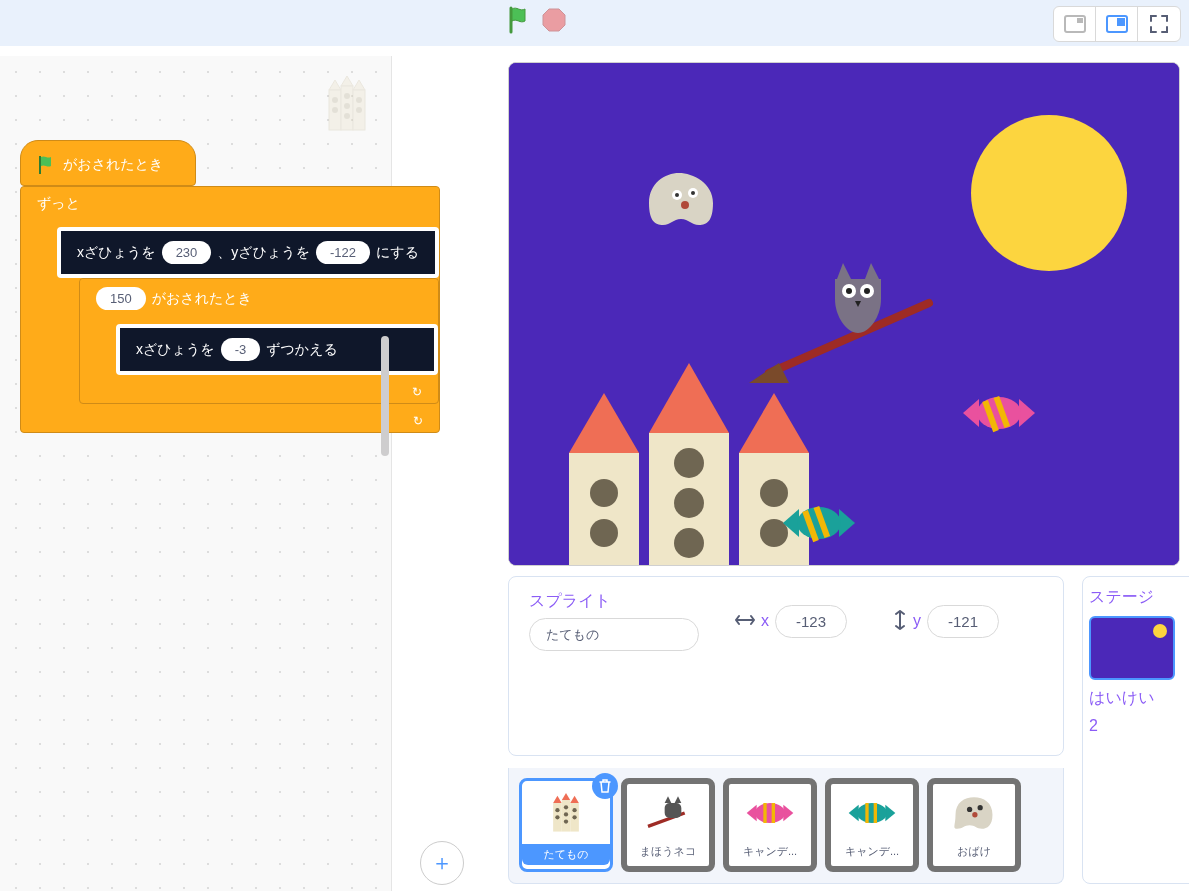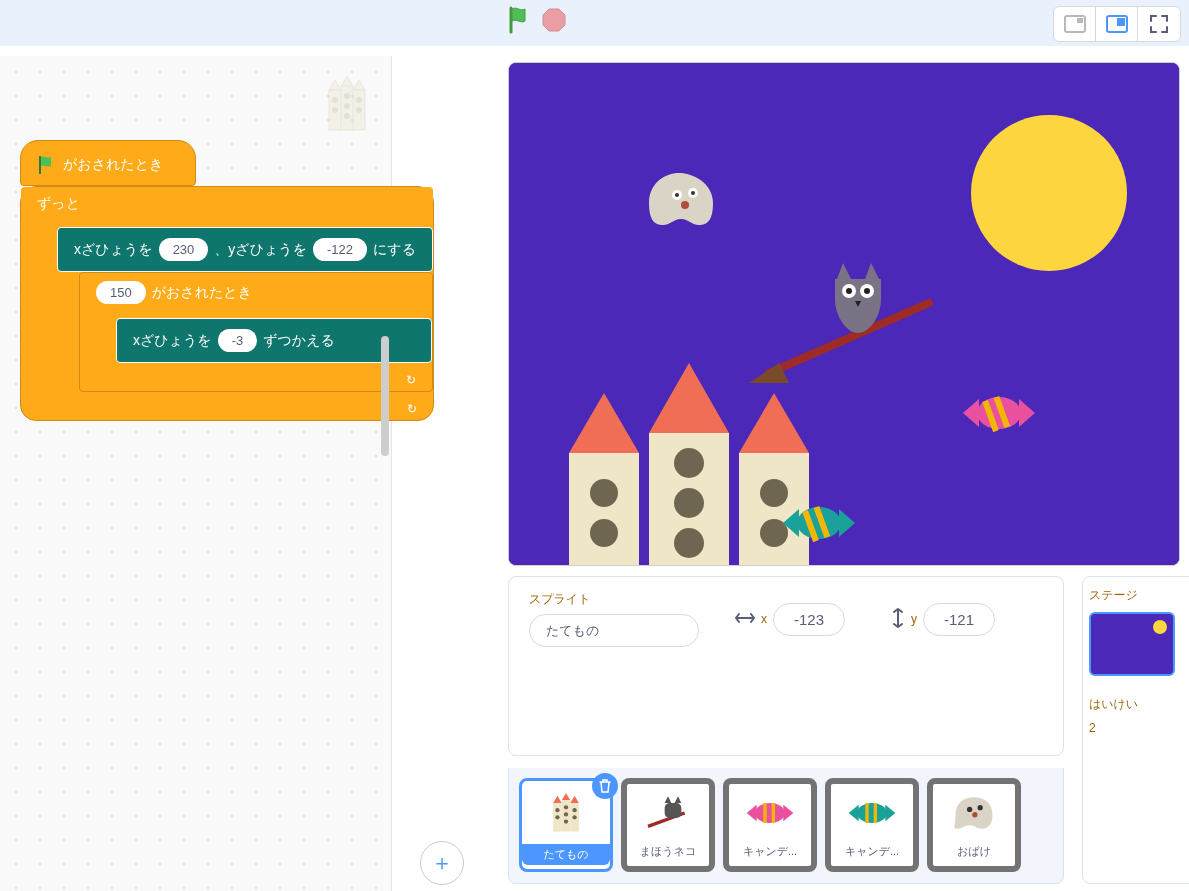--- a/index.html
+++ b/index.html
@@ -17,32 +17,32 @@
   .watermark{position:absolute;right:14px;top:20px;opacity:.35}
   .scrollbar-v{position:absolute;right:2px;top:280px;width:8px;height:120px;background:#cecdce;border-radius:4px}
   .add-ext{position:absolute;left:420px;bottom:6px;width:44px;height:44px;border-radius:50%;background:#fff;border:1px solid #ccc;display:flex;align-items:center;justify-content:center;color:#4c97ff;font-size:22px}
   
   .stack{position:absolute;left:20px;top:84px}
   .blk{position:relative;color:#fff;font-size:14px;padding:10px 16px;border-radius:4px;margin-bottom:0;display:flex;align-items:center;gap:6px;white-space:nowrap}
   .hat{background:#ffab19;border:1px solid #cf8b17;border-top-left-radius:18px;border-top-right-radius:18px;padding-top:14px;width:176px}
   .cblock{background:#ffab19;border:1px solid #cf8b17}
   .cblock .mouth{background:#f9f9f9;margin:6px 0 6px 18px;border-radius:4px;padding:6px 0}
   .cblock .cap{height:22px;display:flex;justify-content:flex-end;align-items:center;padding-right:16px}
-  .motion{background:#0f766e;border:1px solid #ffffff}
+  .motion{background:#0f172a;border:4px solid #ffffff}
   .looks{background:#9966ff;border:1px solid #774dcb}
   .control{background:#ffab19;border:1px solid #cf8b17}
   .pill{background:#fff;color:#575e75;border-radius:20px;padding:4px 14px;font-size:13px;min-width:36px;text-align:center;display:inline-block}
   .inner-stack{margin-left:18px}
   .loop-arrow{color:#fff}
   
   .stage-wrap{position:absolute;left:508px;top:62px;width:672px;height:504px;border:1px solid #d0d0d0;border-radius:8px;overflow:hidden;background:#4b28b8}
   
   .info-panel{position:absolute;left:508px;top:576px;width:556px;height:180px;background:#fff;border:1px solid #d9e3f2;border-radius:8px;padding:14px 20px}
   .info-row{display:flex;align-items:center;gap:16px;margin-bottom:16px}
-  .info-label{font-size:12px;color:#a16207}
+  .info-label{font-size:16px;color:#8b5cf6}
   .text-input{border:1px solid #d9d9d9;border-radius:18px;padding:8px 16px;font-size:13px;color:#575e75;background:#fff}
   .num-input{border:1px solid #d9d9d9;border-radius:18px;padding:7px 0;width:72px;text-align:center;font-size:15px;color:#575e75;background:#fff}
   .num-input.sm{width:66px}
   .iconpair{display:flex;align-items:center;gap:6px}
   .toggle-group{display:flex;border:1px solid #d9d9d9;border-radius:6px;overflow:hidden}
   .toggle-btn{width:44px;height:34px;display:flex;align-items:center;justify-content:center;cursor:pointer}
   .toggle-btn.active{background:#e9f1fc}
   
   .sprite-strip{position:absolute;left:508px;top:768px;width:556px;height:116px;background:#f2f5fb;border:1px solid #d9e3f2;border-top:none;border-radius:0 0 8px 8px;display:flex;gap:8px;padding:10px}
   .sprite-tile{position:relative;width:94px;height:94px;background:#fff;border:6px solid #737373;border-radius:8px;display:flex;flex-direction:column;align-items:center;justify-content:flex-end;padding-bottom:4px;cursor:pointer}
@@ -122,21 +122,21 @@
   <div class="stack">
 
     <div class="blk hat">
       <svg width="20" height="20" viewBox="0 0 20 20">
           <path d="M3 1v18" stroke="#2e7d32" stroke-width="2"></path>
           <path d="M4 2c4-2 6 2 10 0v9c-4 2-6-2-10 0z" fill="#4cbf56"></path>
         </svg>
       <span>がおされたとき</span>
     </div>
 
-    <div class="cblock" style="border-radius:16px">
+    <div class="cblock" style="border-radius:4px">
       <div class="blk control" style="border:none;padding:8px 16px">
           <span>ずっと</span>
         </div>
       <div class="mouth" style="background:transparent;padding:0">
         <div class="inner-stack">
 
 
           <div class="blk motion">
             <span>xざひょうを</span>
             <span class="pill">230</span>
@@ -346,15 +346,15 @@
     </div>
     <div class="tile-label">おばけ</div>
   </div>
 </div>
 
 <div class="stage-panel">
   <span class="info-label">ステージ</span>
   <div class="stage-thumb">
       <div class="moon"></div>
     </div>
-  <span class="info-label" style="margin-top:12px">はいけい</span>
+  <span class="info-label" style="">はいけい</span>
   <span class="info-label">2</span>
 </div>
 
 </body></html>

